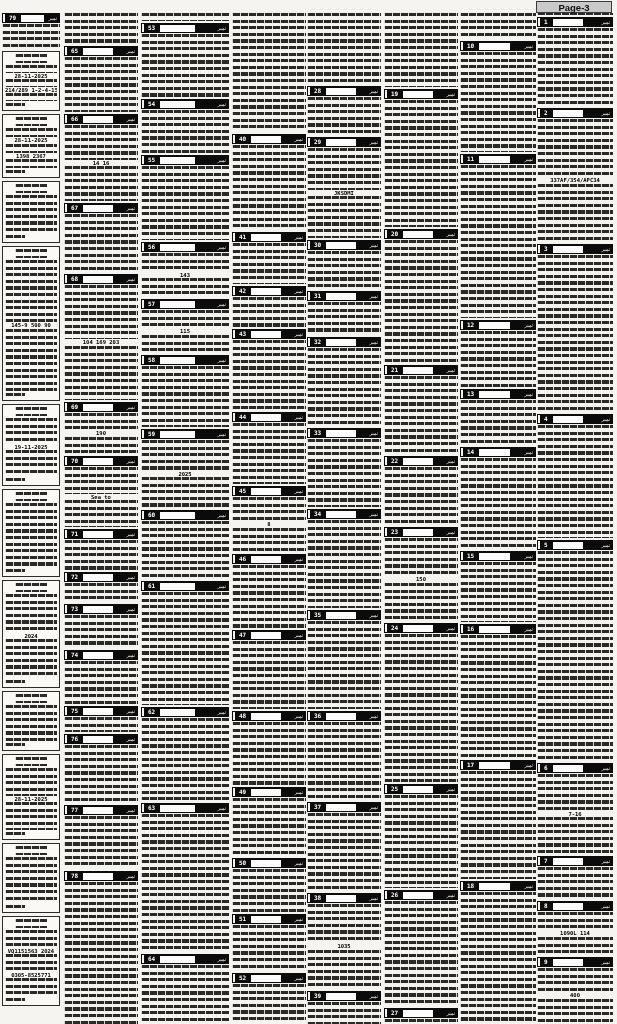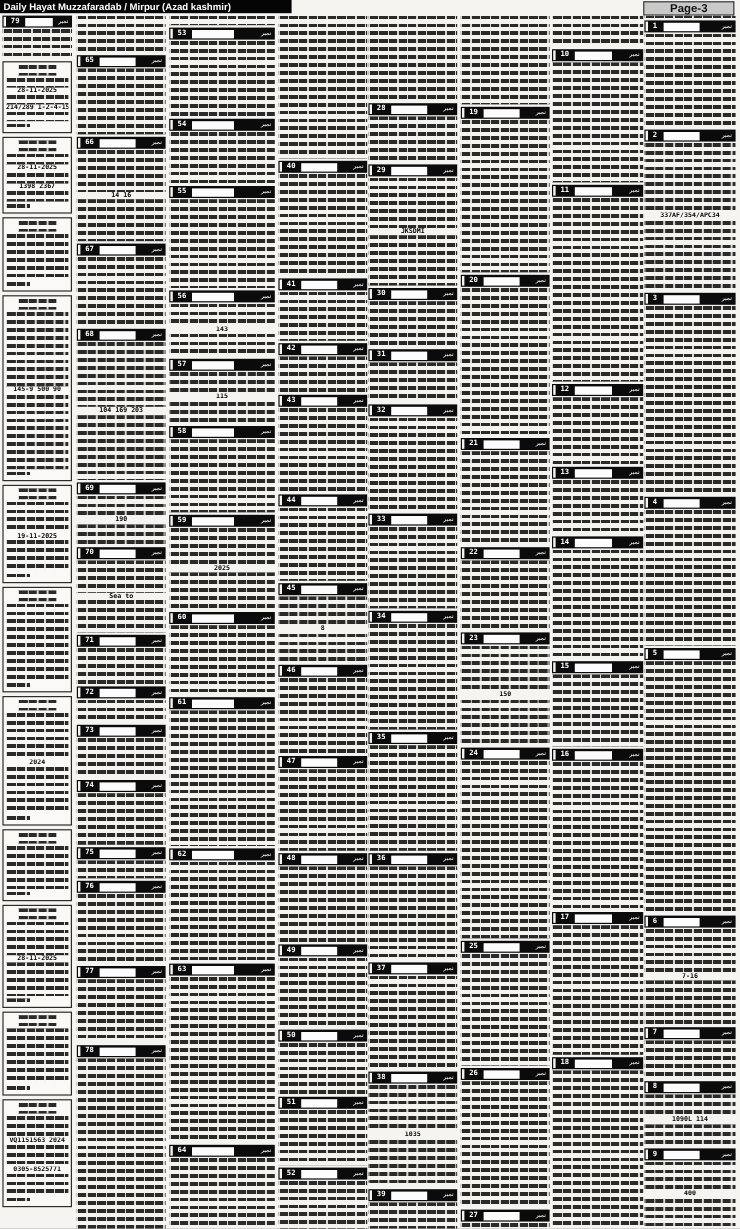--- a/index.html
+++ b/index.html
@@ -30,23 +30,20 @@
   .nbox{border:1px solid #2c2c2c;background:#faf9f5;margin-bottom:3px;padding:2px;
         display:flex;flex-direction:column;flex:none;box-sizing:border-box;}
   .nbox-hdr{width:62%;margin:0 auto 2px auto;height:9px;flex:none;}
   .nbox-sig{width:38%;height:5px;margin-top:2px;flex:none;}
   .lead{margin-bottom:2px;}
 </style>
 </head>
 <body>
 
 <div class="page">
-  <div class="masthead">
-    <span>Daily Hayat Muzzafaradab / Mirpur (Azad kashmir)</span>
-  </div>
   <div class="pagebox">
     <span>Page-3</span>
   </div>
   <div id="cols">
       <div class="col" style="left: 537px; width: 76px; height: 1011px;">
         <div class="greek lead" style="height: 2px;"></div>
         <div style="display: flex; flex-direction: column; flex: 0 0 auto;">
           <div class="adbar">
             <span class="adnum">1</span>
             <div class="adbox"></div>

